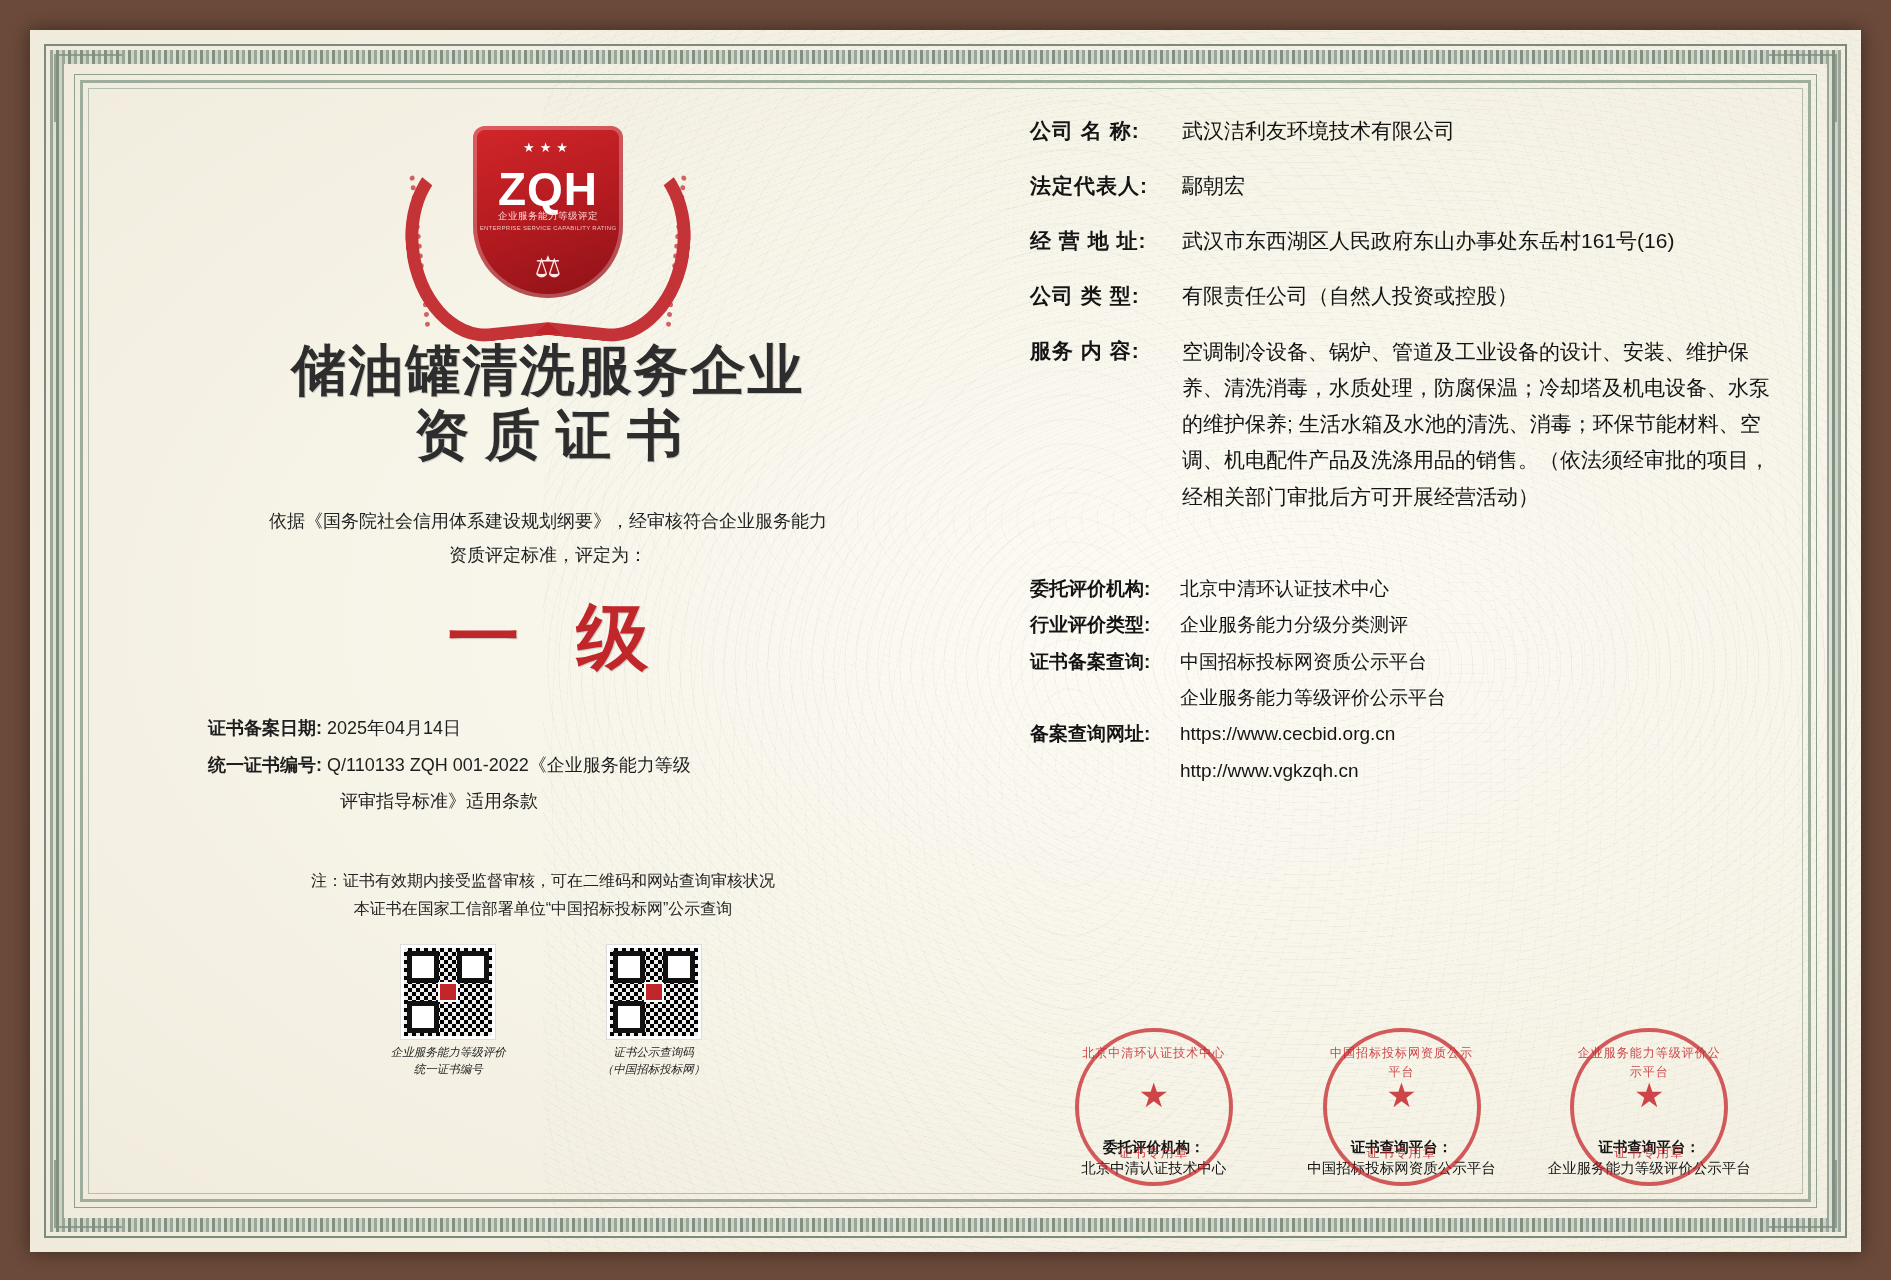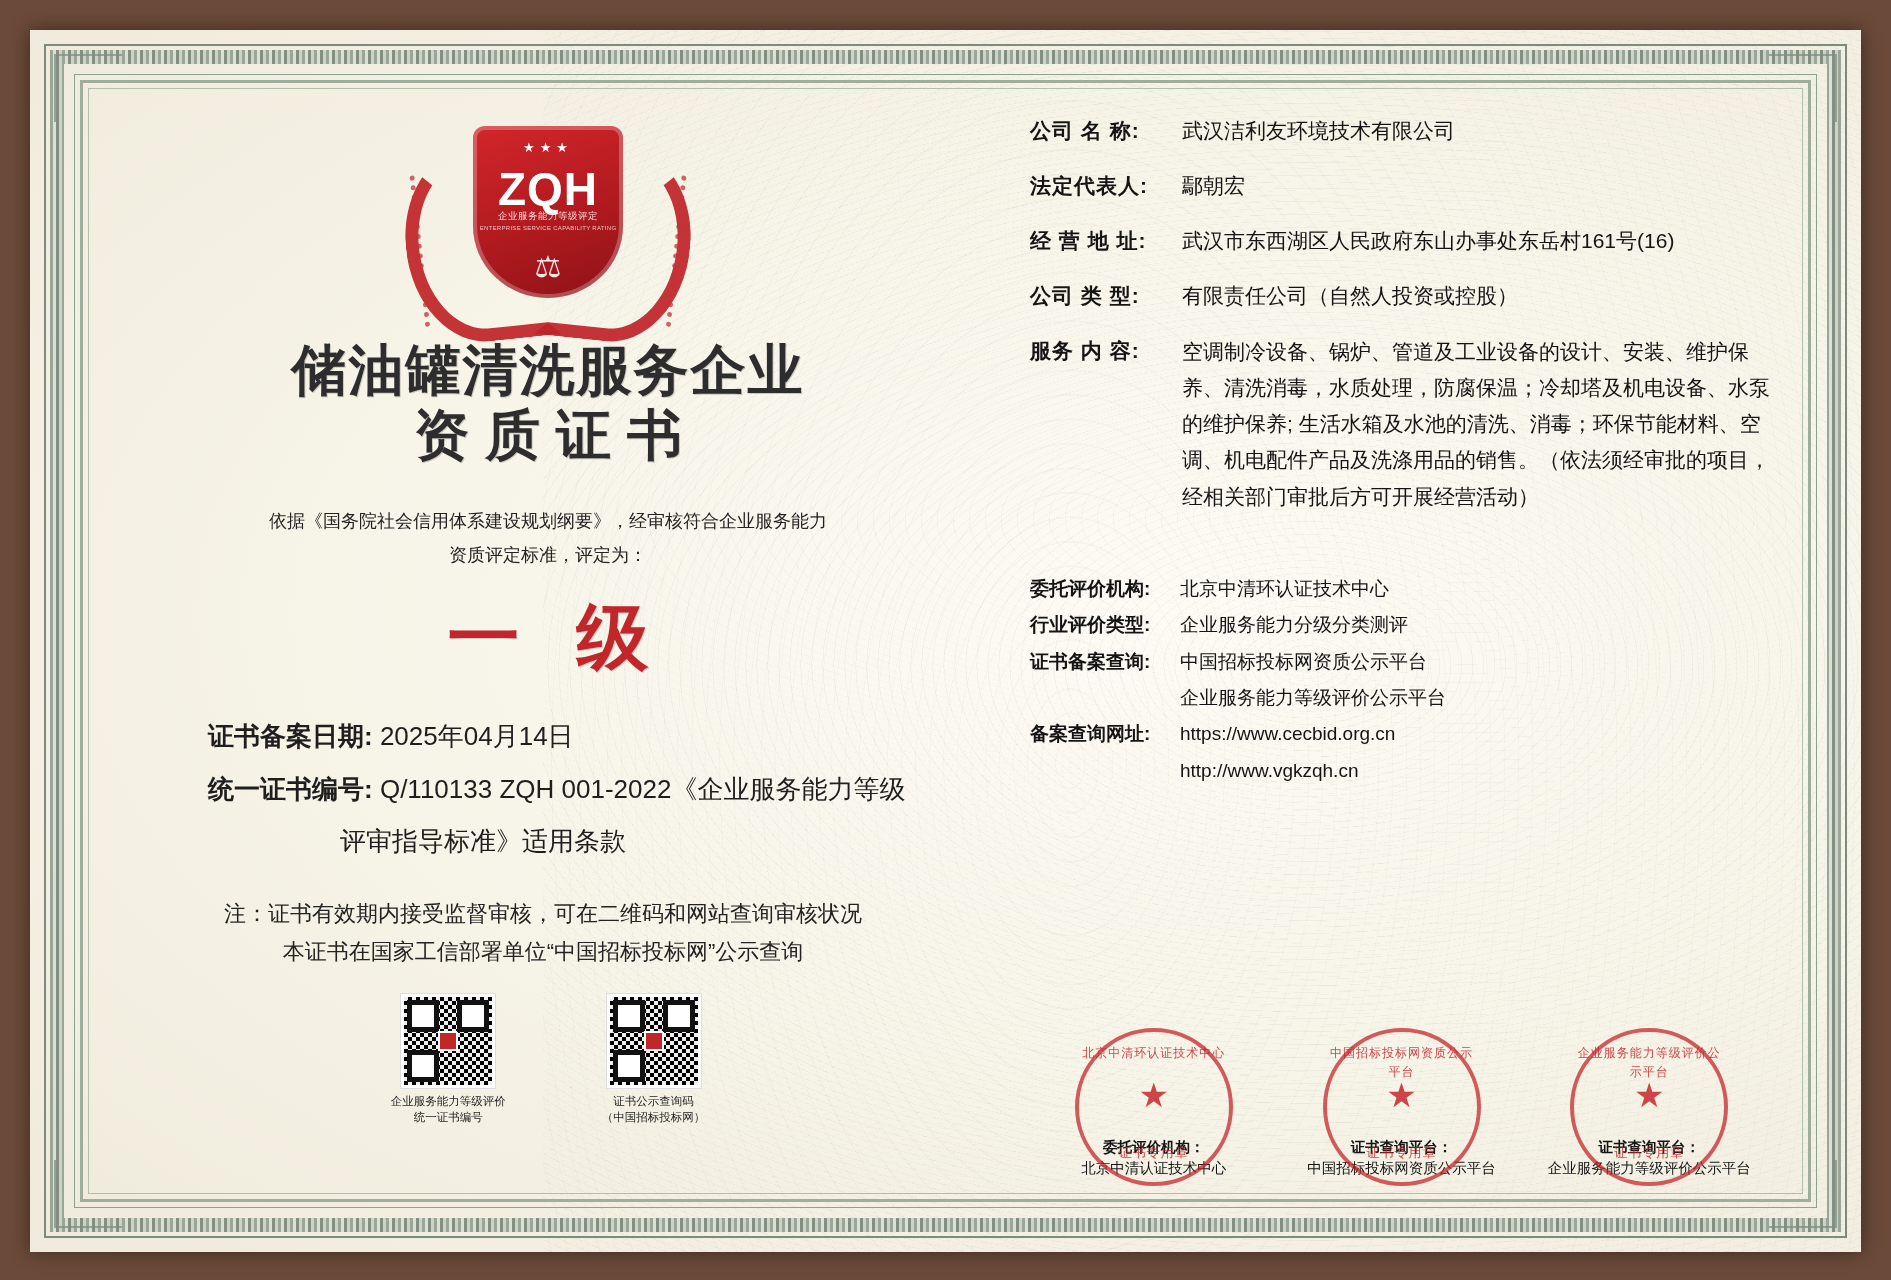--- a/index.html
+++ b/index.html
@@ -237,43 +237,44 @@
     font-size: 72px;
     letter-spacing: 16px;
     padding-left: 16px;
     margin: 18px 0 24px 0;
     text-shadow: 1px 1px 1px rgba(0,0,0,.18);
   }
 
   .meta-list {
     margin-top: 6px;
     color: #1e1e1e;
-    font-size: 26px;
+    font-size: 18px;
     line-height: 2.02;
     padding-left: 10px;
   }
   .meta-list .row { white-space: nowrap; }
   .meta-list .lbl { font-weight: bold; }
   .meta-list .cont { padding-left: 132px; }
 
   .note {
-    margin-top: 27px;
+    margin-top: 48px;
     color: #232323;
-    font-size: 22px;
+    font-size: 16px;
     line-height: 1.75;
     text-align: center;
     padding-right: 10px;
   }
 
   
   .qr-row {
     display: flex;
     justify-content: center;
     gap: 96px;
     margin-top: 22px;
+    font-style: italic;
   }
   .qr-block { text-align: center; }
   .qr-img {
     width: 88px;
     height: 88px;
     margin: 0 auto;
     background:
       repeating-linear-gradient(90deg, #111 0 4px, #fff 4px 8px),
       repeating-linear-gradient(0deg, #111 0 4px, #fff 4px 8px);
     background-blend-mode: difference;

